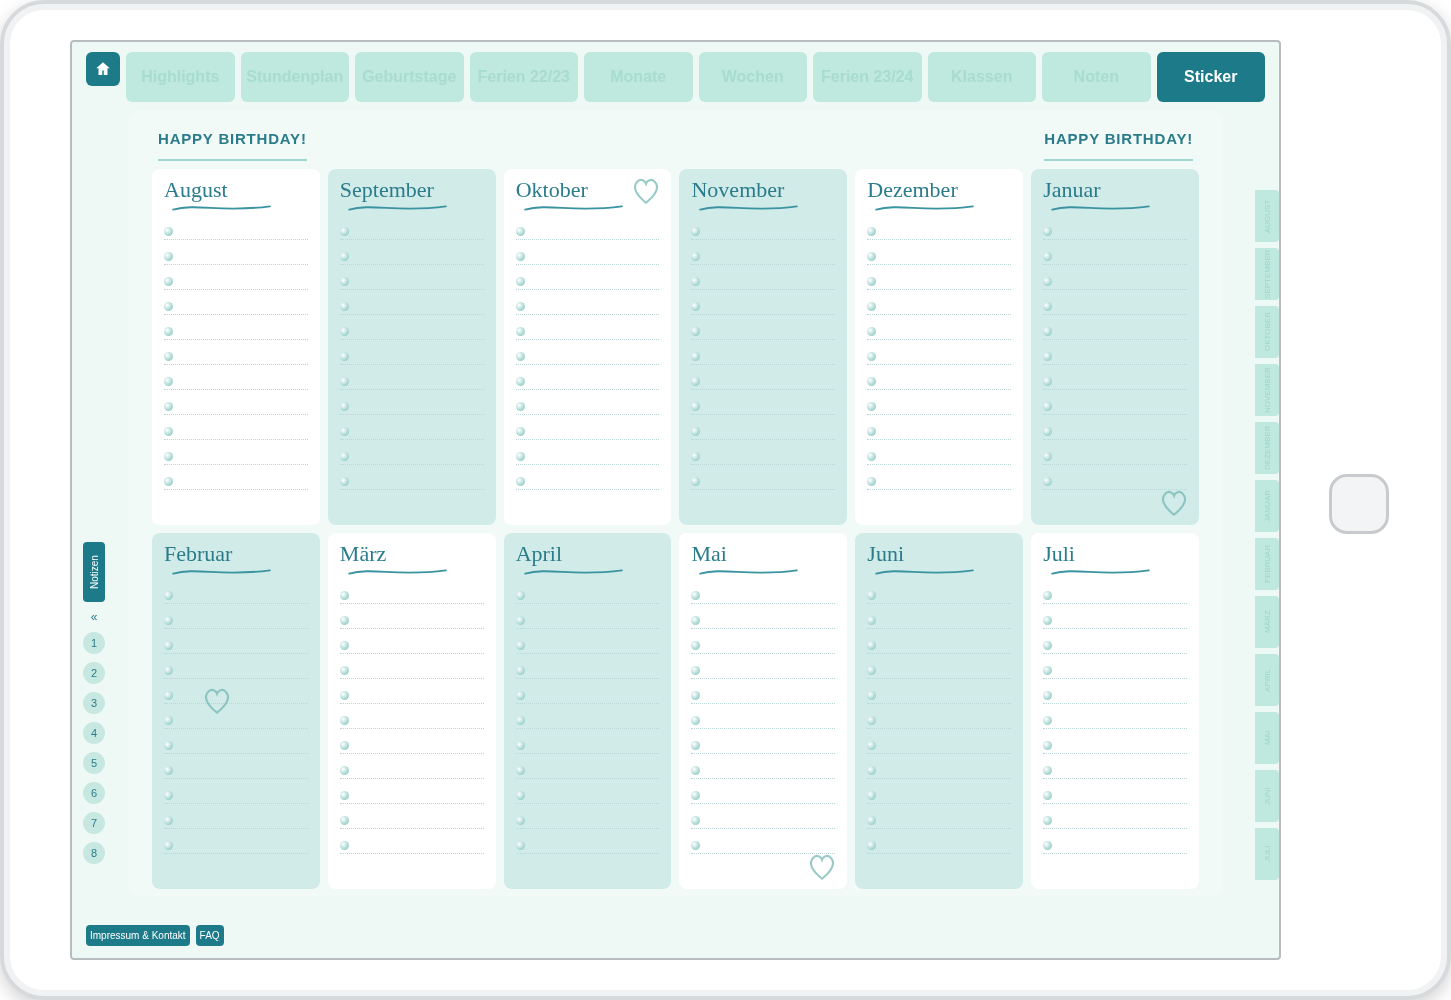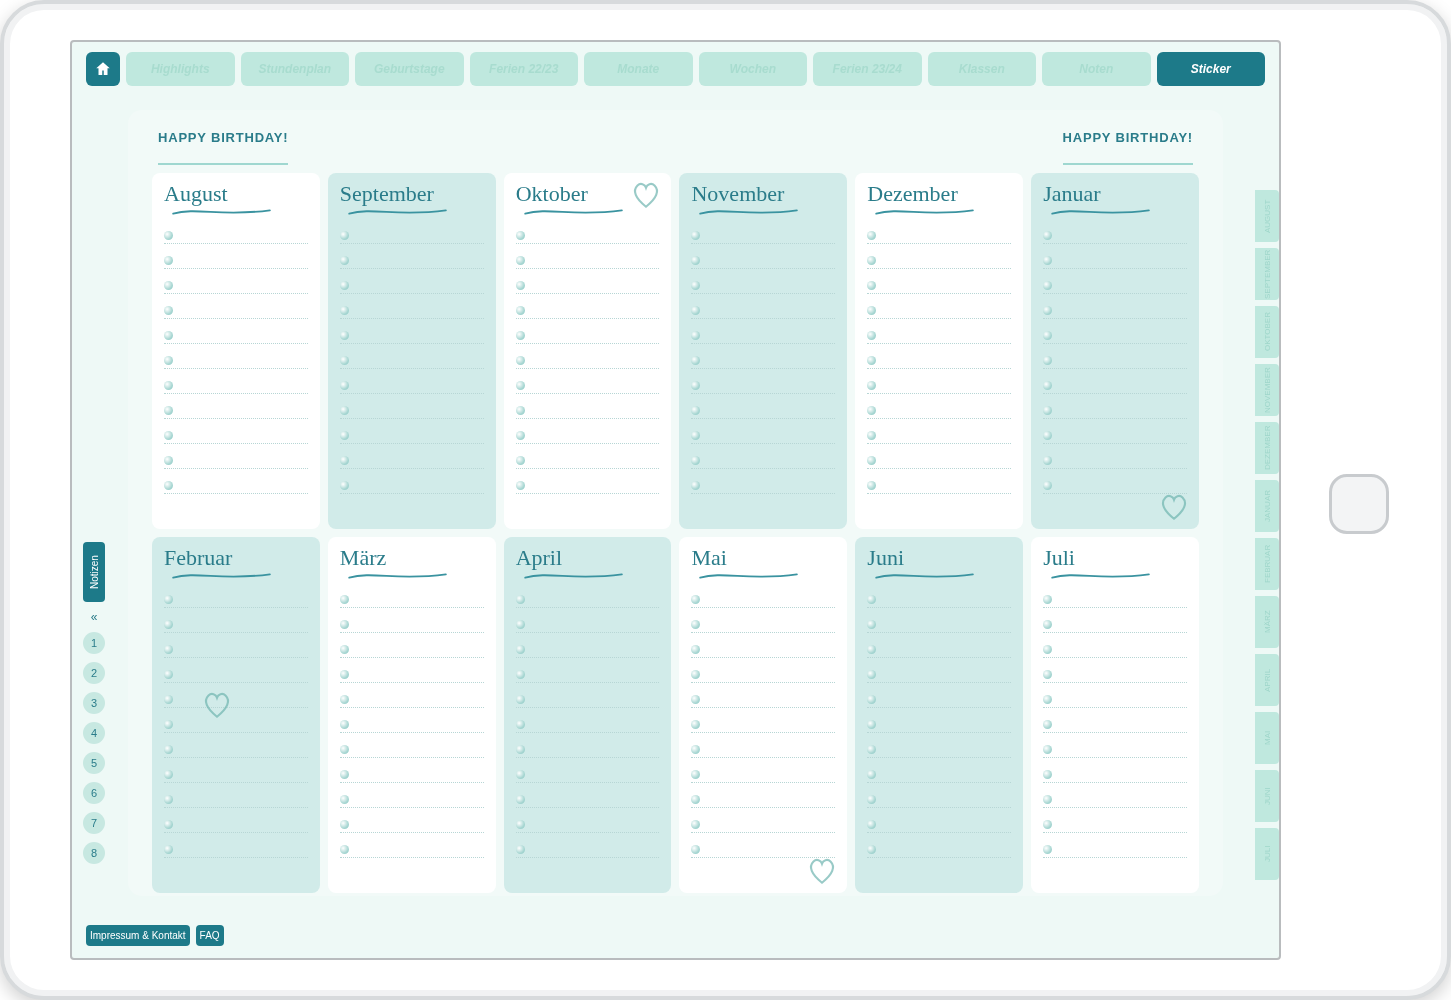--- a/index.html
+++ b/index.html
@@ -14,30 +14,30 @@
   .speaker-dot{ position:absolute; left:82px; top:520px; width:10px; height:10px; border-radius:50%; background:#2b2b2b; }
   .home-btn   { position:absolute; right:58px; top:470px; width:54px; height:54px; border:3px solid #c8cbce; border-radius:18px; background:#f3f4f5; }
 
   .screen { width:100%; height:100%; box-sizing:border-box; border:2px solid #b9bcbe; border-radius:4px;
             background:#eef9f6; position:relative; overflow:hidden; font-family:Arial, Helvetica, sans-serif; }
 
   
   .topbar { display:flex; align-items:stretch; gap:6px; padding:10px 14px 6px 14px; }
   .home-icon-btn { width:34px; height:34px; border-radius:6px; background:#1d7a89; color:#fff;
                    display:flex; align-items:center; justify-content:center; cursor:pointer; }
-  .tab { flex:1; height:34px; border-radius:6px; background:#bfe8de; color:#a8dccf;
-         display:flex; align-items:center; justify-content:center; font-size:12px; font-weight:600; cursor:pointer;font-style:italic; }
+  .tab { flex:1; height:50px; border-radius:6px; background:#bfe8de; color:#a8dccf;
+         display:flex; align-items:center; justify-content:center; font-size:16px; font-weight:600; cursor:pointer; }
   .tab.active { background:#1d7a89; color:#fff; }
 
   
   .page { position:absolute; left:56px; right:56px; top:68px; bottom:62px;
           background:#f2faf8; border-radius:14px; padding:20px 24px 18px 24px; box-sizing:border-box; }
   .page-headers { display:flex; justify-content:space-between; padding:0 6px 8px 6px; }
-  .page-headers span { font-size:13px; font-weight:700; letter-spacing:.8px; color:#2a7c8a;
-                       border-bottom:2px solid #9fd7d0; padding-bottom:18px; display:inline-block; }
+  .page-headers span { font-size:15px; font-weight:700; letter-spacing:.8px; color:#2a7c8a;
+                       border-bottom:2px solid #9fd7d0; padding-bottom:12px; display:inline-block; }
   .grid { display:grid; grid-template-columns:repeat(6, 1fr); grid-template-rows:repeat(2, 1fr);
           gap:8px; height:calc(100% - 28px); }
   .card { border-radius:8px; padding:10px 12px 12px 12px; position:relative; }
   .card.white { background:#ffffff; }
   .card.tint  { background:#d1ebe9; }
   .month { font-family:'Brush Script MT','Segoe Script',cursive; font-size:22px; color:#2a7c8a; line-height:1; }
   .swoosh { width:80%; height:10px; margin:2px 0 6px 0; }
   .lines { display:flex; flex-direction:column; gap:8px; }
   .line { display:flex; align-items:center; gap:8px; height:16px; border-bottom:1.5px dotted #b7d6d5; }
   .dot  { width:9px; height:9px; border-radius:50%;

